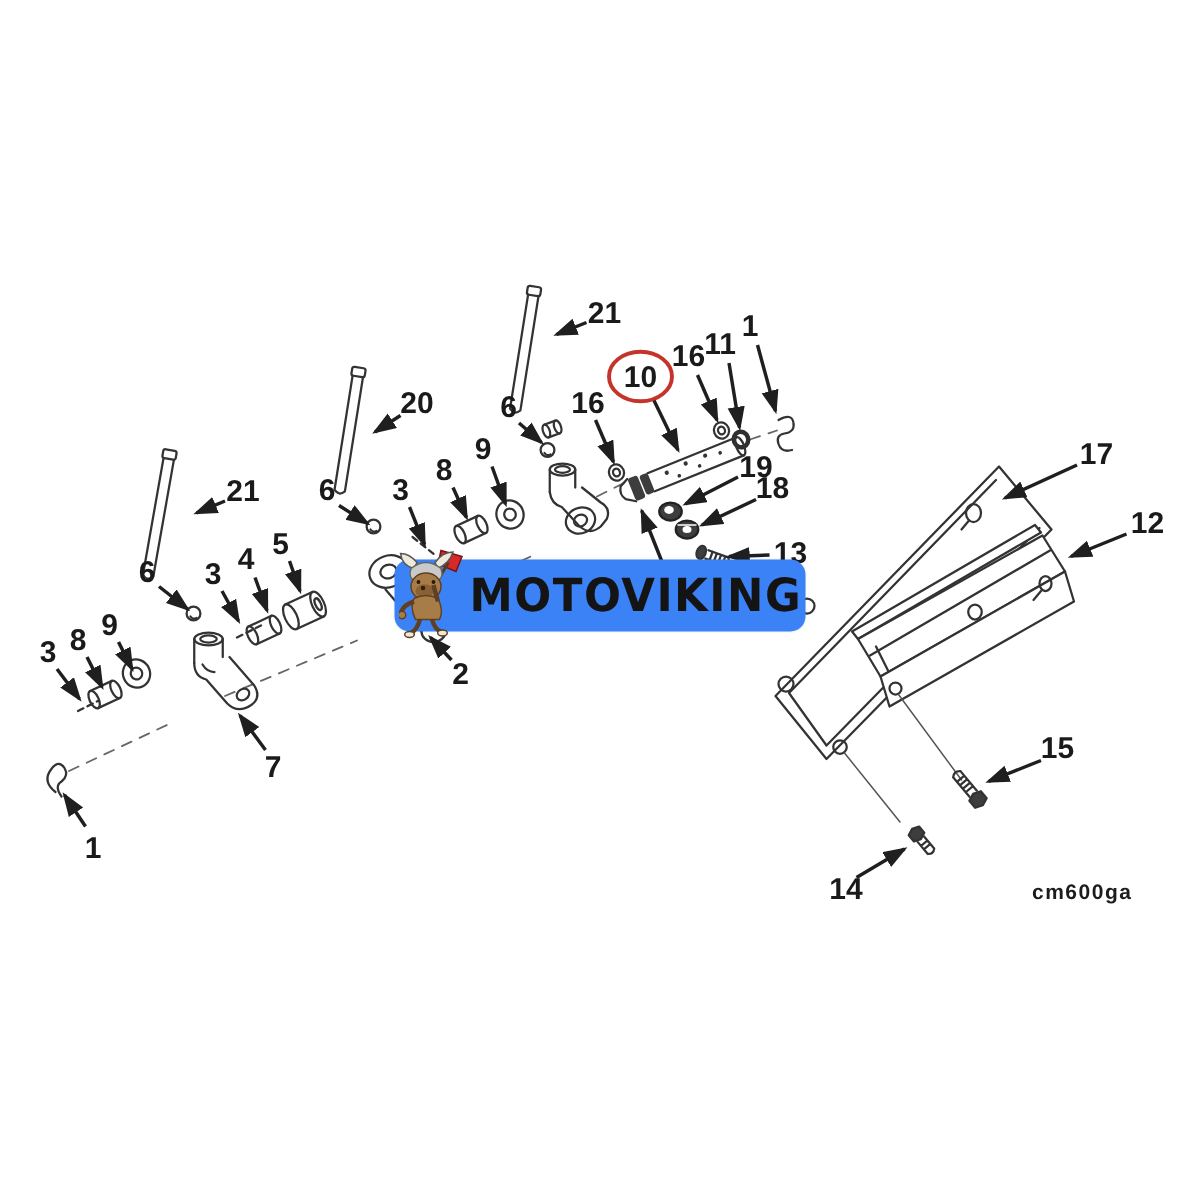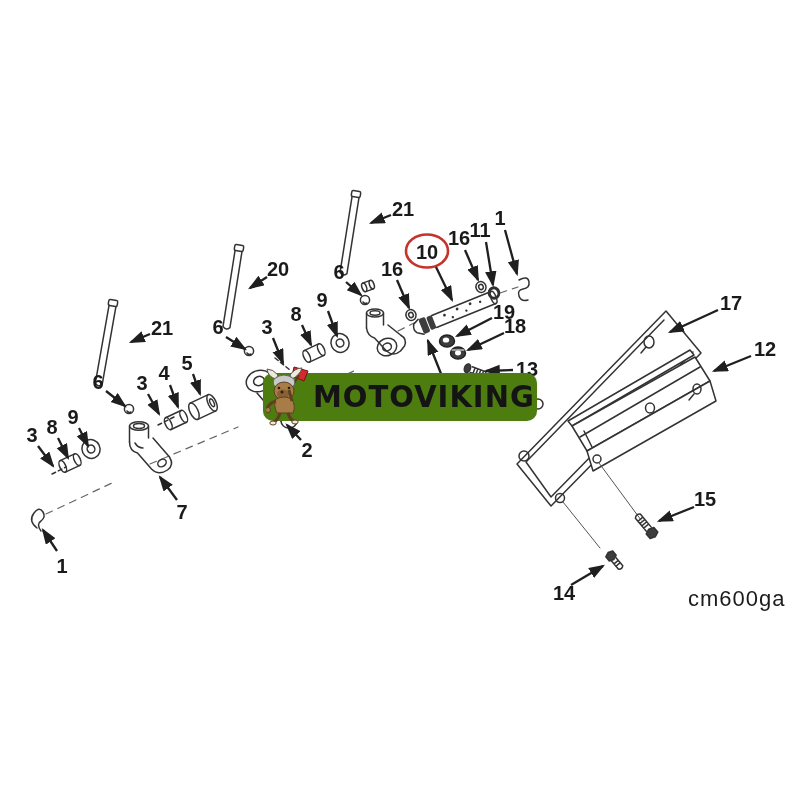--- a/index.html
+++ b/index.html
@@ -3,28 +3,28 @@
 <meta charset="utf-8">
 <style>
   html,body{margin:0;padding:0;background:#ffffff;}
   .canvas{position:relative;width:800px;height:800px;background:#ffffff;overflow:hidden;
           font-family:"Liberation Sans",sans-serif;}
   svg{position:absolute;left:0;top:0;}
   .callout-label{font:bold 20px "Liberation Sans",sans-serif;fill:#1a1a1a;
                  text-anchor:middle;dominant-baseline:central;}
   .callout-arrow{stroke:#1f1f1f;stroke-width:2.3;fill:none;}
   .watermark-band{position:absolute;left:263px;top:373px;width:274px;height:48px;
-                  background:#4d7c0f;border-radius:10px;display:flex;align-items:center;
+                  background:#3b82f6;border-radius:10px;display:flex;align-items:center;
                   box-shadow:0 0 2px rgba(0,0,0,0.08);}
   .watermark-text{margin-left:50px;font-family:"DejaVu Sans",sans-serif;font-weight:800;
                   font-size:29px;letter-spacing:1px;color:#141414;transform:scaleY(1.05);
                   white-space:nowrap;}
   .mascot{position:absolute;left:266px;top:363px;z-index:3;}
   .part-code{position:absolute;left:688px;top:586px;font-family:"Liberation Sans",sans-serif;
-             font-weight:normal;font-size:22px;letter-spacing:1px;color:#1c1c1c;}
+             font-weight:bold;font-size:14px;letter-spacing:1px;color:#1c1c1c;}
 </style>
 </head>
 <body>
 
 <div class="canvas">
 
 <svg width="800" height="800" viewBox="0 0 800 800">
   <defs>
     <marker id="ah" markerWidth="7" markerHeight="6" refX="6" refY="2.5" orient="auto" markerUnits="strokeWidth">
       <path d="M0,0 L7,2.5 L0,5 Z" fill="#1f1f1f"></path>

